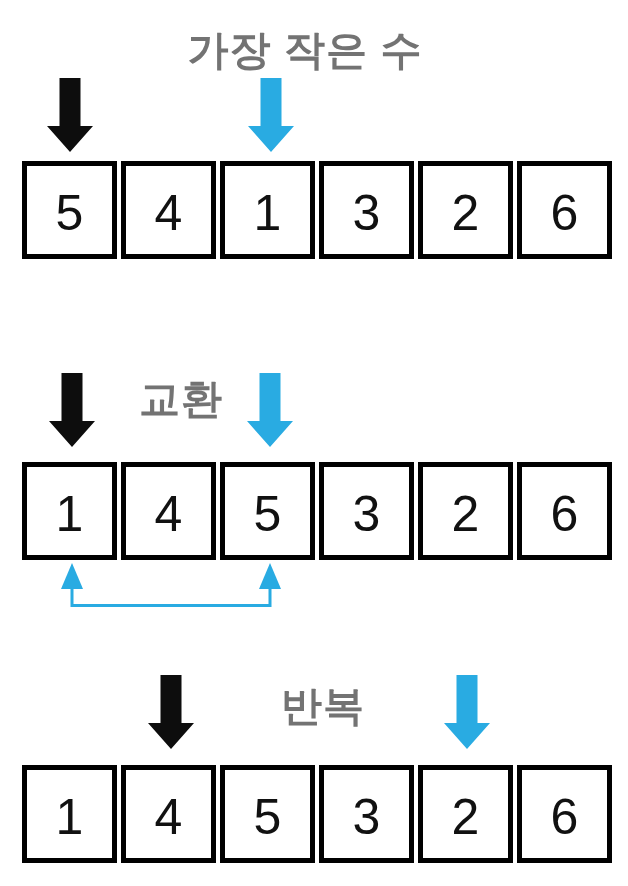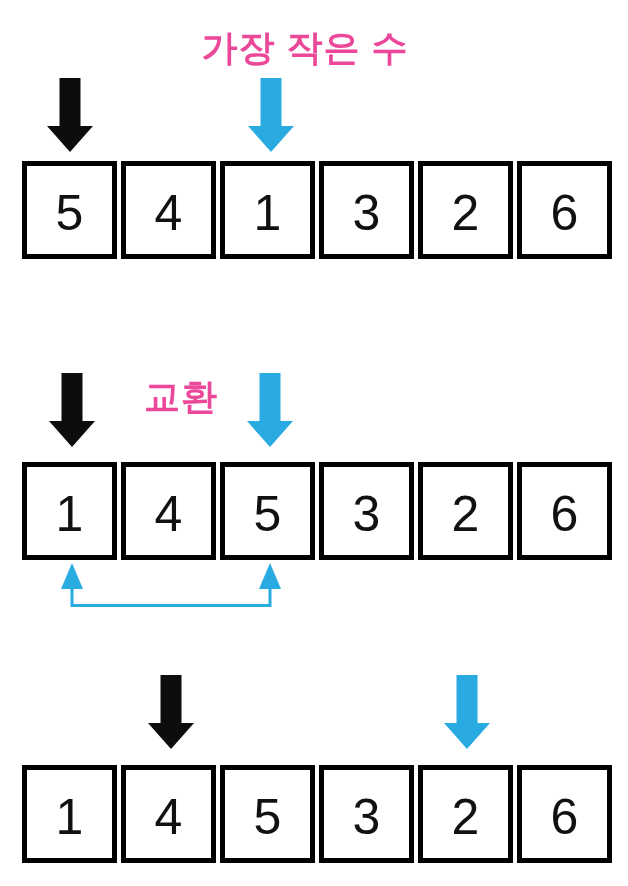--- a/index.html
+++ b/index.html
@@ -12,23 +12,23 @@
     position: relative;
     width: 628px;
     height: 886px;
     background: #ffffff;
     overflow: hidden;
   }
   .abs { position: absolute; }
 
   
   .k-label {
-    color: #ec4899;
+    color: #737373;
     font-weight: 800;
-    font-size: 36px;
+    font-size: 41px;
     line-height: 1;
     white-space: nowrap;
     transform: translateX(-50%);
     letter-spacing: 1px;
   }
 
   
   .pointer-arrow { width: 46px; height: 74px; display: block; }
   .fill-black { fill: #0d0d0d; }
   .fill-blue  { fill: #29ABE2; }
@@ -102,20 +102,21 @@
     <div class="cell">2</div>
     <div class="cell">6</div>
   </div>
 
   <svg class="abs swap-bracket" style="left:48px; top:563px;" width="246" height="46" viewBox="0 0 246 46">
     <path class="swap-stroke" d="M24,22 L24,42.5 L222,42.5 L222,22"></path>
     <polygon class="swap-head" points="24,0 35,26 13,26"></polygon>
     <polygon class="swap-head" points="222,0 233,26 211,26"></polygon>
   </svg>
 
+  <div class="abs k-label" style="left:323px; top:686px;">반복</div>
 
   <svg class="abs pointer-arrow" style="left:148px; top:675px;" viewBox="0 0 46 74">
     <polygon class="fill-black" points="12.5,0 33.5,0 33.5,48 46,48 23,74 0,48 12.5,48"></polygon>
   </svg>
 
   <svg class="abs pointer-arrow" style="left:444px; top:675px;" viewBox="0 0 46 74">
     <polygon class="fill-blue" points="12.5,0 33.5,0 33.5,48 46,48 23,74 0,48 12.5,48"></polygon>
   </svg>
 
   <div class="abs array-row" style="left:22px; top:765px;">

